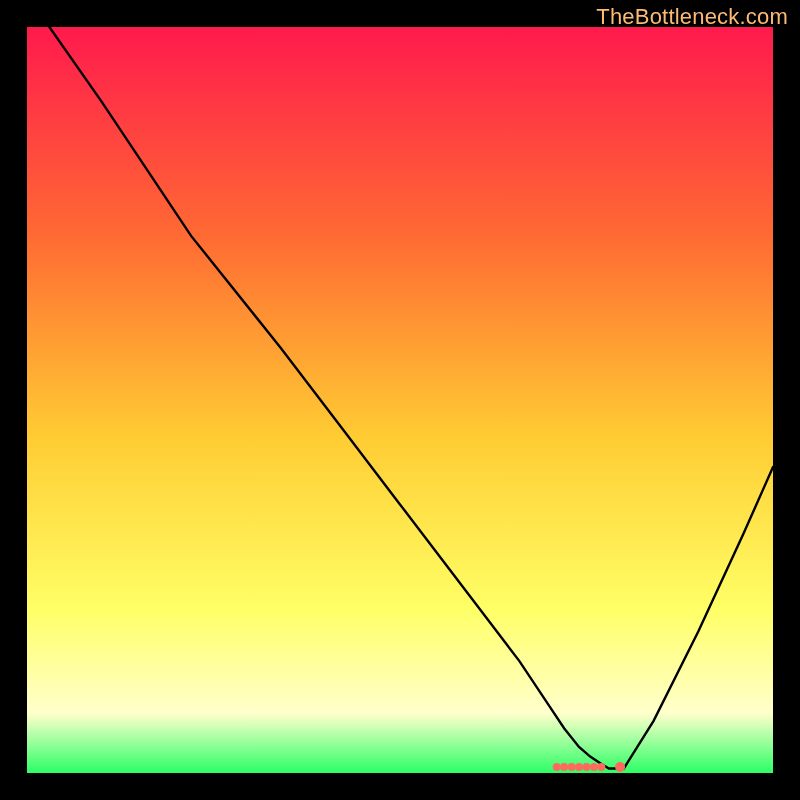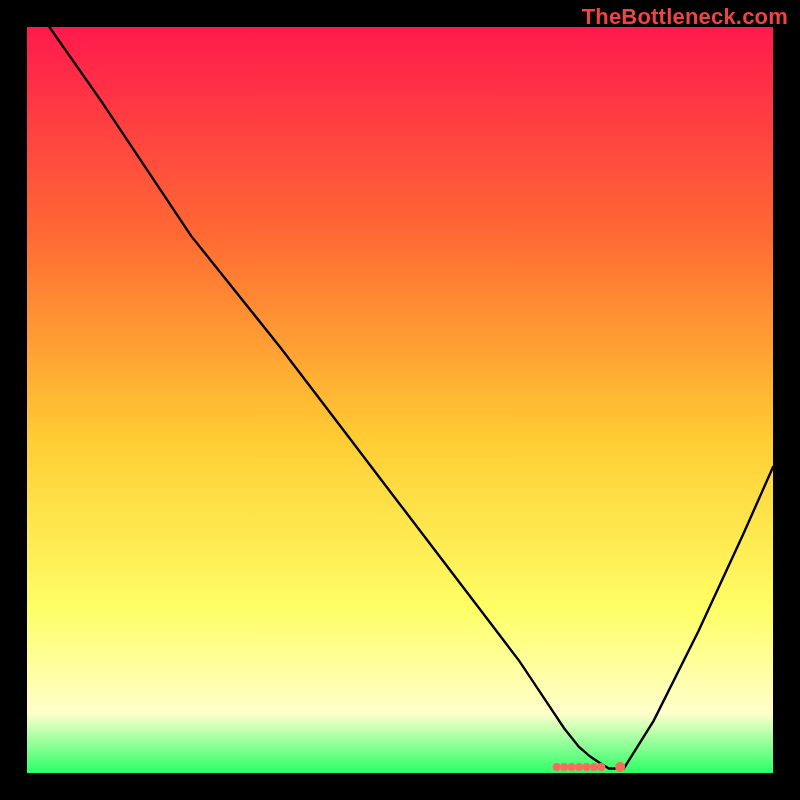--- a/index.html
+++ b/index.html
@@ -13,23 +13,23 @@
   }
   .stage {
     position: relative;
     width: 800px;
     height: 800px;
   }
   .watermark {
     position: absolute;
     top: 4px;
     right: 12px;
-    color: #ef4444;
+    color: #fdba74;
     font-size: 22px;
-    font-weight: 700;
+    font-weight: 400;
     letter-spacing: 0.2px;
     user-select: none;
   }
   .plot-wrap {
     position: absolute;
     left: 27px;
     top: 27px;
     width: 746px;
     height: 746px;
     background: #000;

